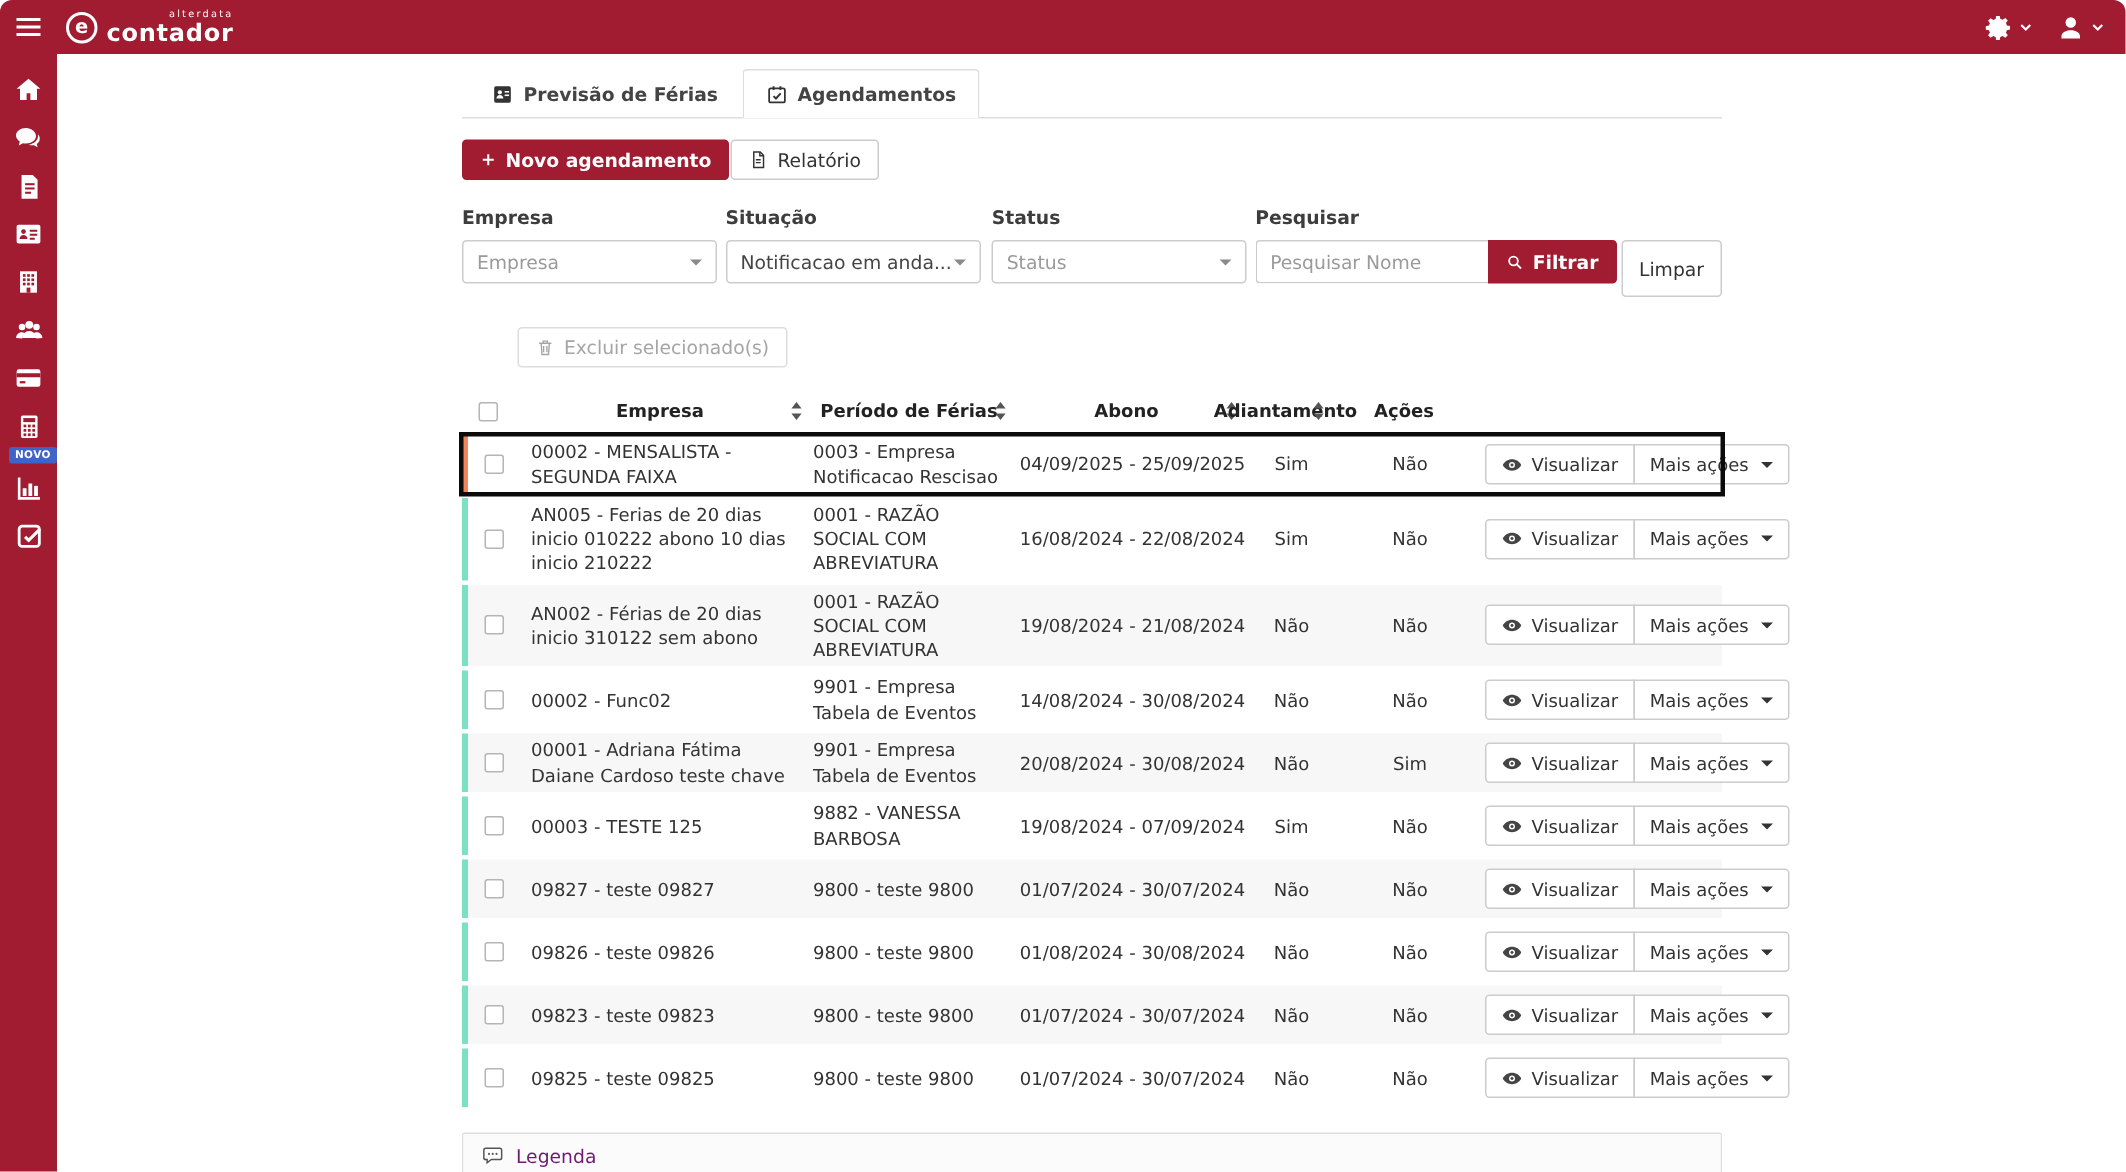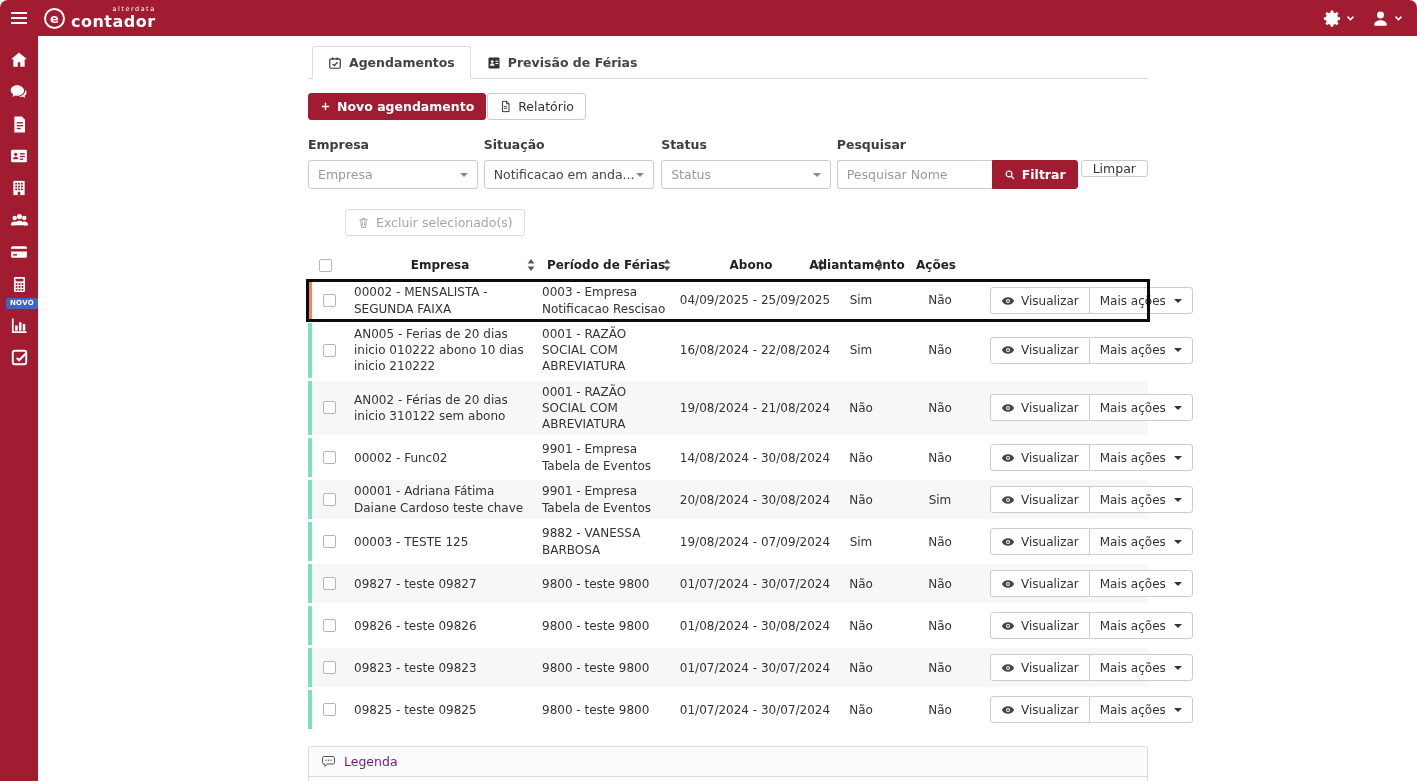--- a/index.html
+++ b/index.html
@@ -52,21 +52,21 @@
     cursor:pointer; }
   .select .ph{ color:#9a9a9a; } .select .val{ color:#444; }
   .sel-caret{ width:0; height:0; border-left:4px solid transparent; border-right:4px solid transparent;
     border-top:4.5px solid #8a8a8a; }
   .f-empresa{ width:190px; } .f-situacao{ width:192px; } .f-status{ width:190px; }
   .search-row{ display:flex; }
   .search-row input{ width:155px; height:29px; border:1px solid #ccc; border-right:none;
     border-radius:3px 0 0 3px; padding:0 9px; font-size:12.5px; font-family:inherit; color:#333; outline:none; }
   .search-row input::placeholder{ color:#9a9a9a; }
   .btn-filtrar{ height:29px; border-radius:0 3px 3px 0; }
-  .btn-limpar{ height:17px; margin-left:3px; }
+  .btn-limpar{ height:38px; margin-left:3px; }
 
   .bulk{ margin-top:20px; padding-left:37px; }
 
   
   .table{ margin-top:13px; }
   .thead,.tr{ display:grid; grid-template-columns:34px 196px 136px 154px 58px 100px 1fr; align-items:center; }
   .thead{ height:32px; }
   .th{ position:relative; display:flex; align-items:center; justify-content:center;
     font-size:12px; font-weight:bold; color:#222; height:100%; }
   .th .sort-icon{ position:absolute; right:3px; top:50%; transform:translateY(-50%); }
@@ -233,38 +233,38 @@
     <svg width="19" height="19" viewBox="0 0 24 24">
         <rect x="3.5" y="3.5" width="17" height="17" rx="2.5" fill="none" stroke="#fff" stroke-width="2.4"></rect>
         <path d="M8.5 12.5l3 3L21 6" stroke="#fff" stroke-width="2.6" fill="none"></path>
       </svg>
   </div>
 </nav>
 
 <main class="main">
 
   <div class="tabs">
-    <div class="tab active">
-      <svg width="14" height="14" viewBox="0 0 24 24">
-          <rect x="3" y="5" width="18" height="16" rx="2" fill="none" stroke="#333" stroke-width="2"></rect>
-          <rect x="7" y="2.6" width="2.2" height="4.2" fill="#333"></rect>
-          <rect x="14.8" y="2.6" width="2.2" height="4.2" fill="#333"></rect>
-          <path d="M8 13.8l2.8 2.8 5.4-5.8" stroke="#333" stroke-width="2.2" fill="none"></path>
-        </svg>
-      <span>Agendamentos</span>
-    </div>
     <div class="tab">
       <svg width="14" height="14" viewBox="0 0 24 24">
           <rect x="2.5" y="2.5" width="19" height="19" rx="2" fill="#333"></rect>
           <circle cx="9" cy="9.5" r="2.4" fill="#fff"></circle>
           <path d="M5 16.5c0-2.2 1.8-4 4-4s4 1.8 4 4z" fill="#fff"></path>
           <rect x="14.5" y="8" width="5" height="1.8" fill="#fff"></rect>
           <rect x="14.5" y="12" width="5" height="1.8" fill="#fff"></rect>
         </svg>
       <span>Previsão de Férias</span>
+    </div>
+    <div class="tab active">
+      <svg width="14" height="14" viewBox="0 0 24 24">
+          <rect x="3" y="5" width="18" height="16" rx="2" fill="none" stroke="#333" stroke-width="2"></rect>
+          <rect x="7" y="2.6" width="2.2" height="4.2" fill="#333"></rect>
+          <rect x="14.8" y="2.6" width="2.2" height="4.2" fill="#333"></rect>
+          <path d="M8 13.8l2.8 2.8 5.4-5.8" stroke="#333" stroke-width="2.2" fill="none"></path>
+        </svg>
+      <span>Agendamentos</span>
     </div>
   </div>
 
   <div class="toolbar">
     <button class="btn btn-primary">
       <svg width="11" height="11" viewBox="0 0 24 24">
           <path d="M12 4v16M4 12h16" stroke="#fff" stroke-width="3"></path>
         </svg>
       <span>Novo agendamento</span>
     </button>

